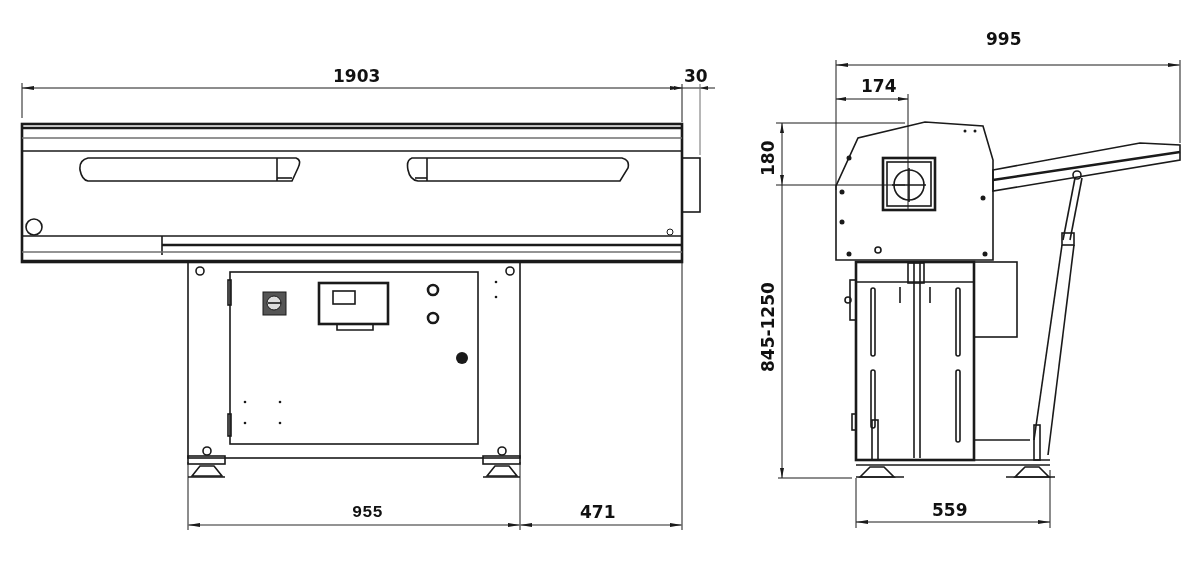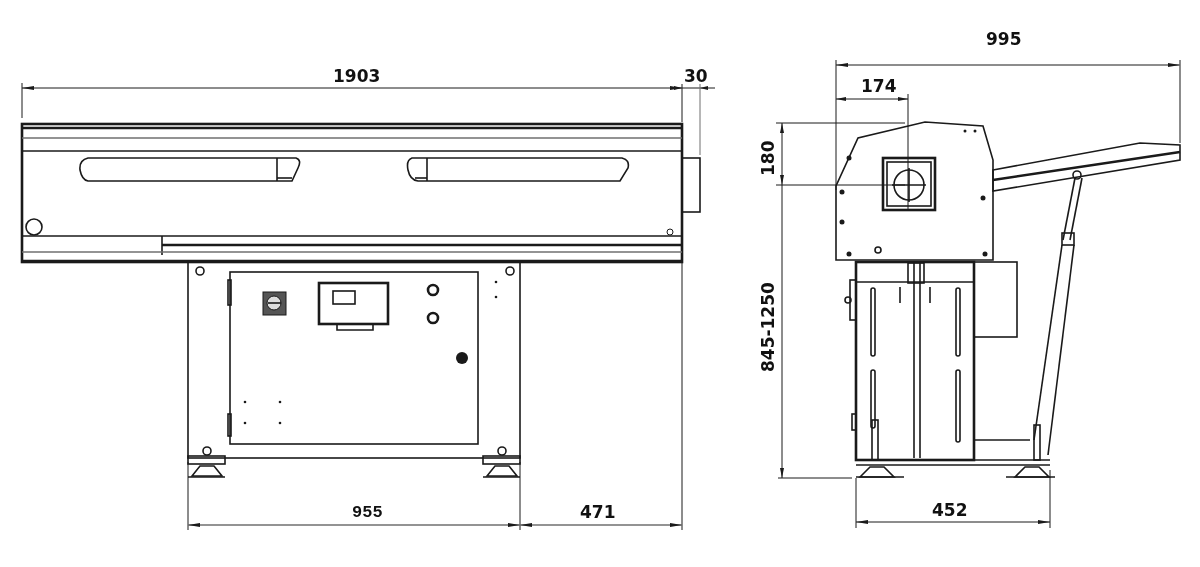--- a/index.html
+++ b/index.html
@@ -189,13 +189,13 @@
 </svg>
 
 <div class="dim-label" style="left:333px; top:68px;">1903</div>
 <div class="dim-label" style="left:684px; top:68px;">30</div>
 <div class="dim-label" style="left:352px; top:504px;font-family:Liberation Mono, monospace;">955</div>
 <div class="dim-label" style="left:572px; top:504px;margin-left:8px;">471</div>
 <div class="dim-label" style="left:986px; top:31px;">995</div>
 <div class="dim-label" style="left:861px; top:78px;">174</div>
 <div class="dim-label vert" style="left:760px; top:176px;">180</div>
 <div class="dim-label vert" style="left:760px; top:372px;">845-1250</div>
-<div class="dim-label" style="left:932px; top:502px;">452</div>
+<div class="dim-label" style="left:932px; top:502px;">559</div>
 
 </body></html>

